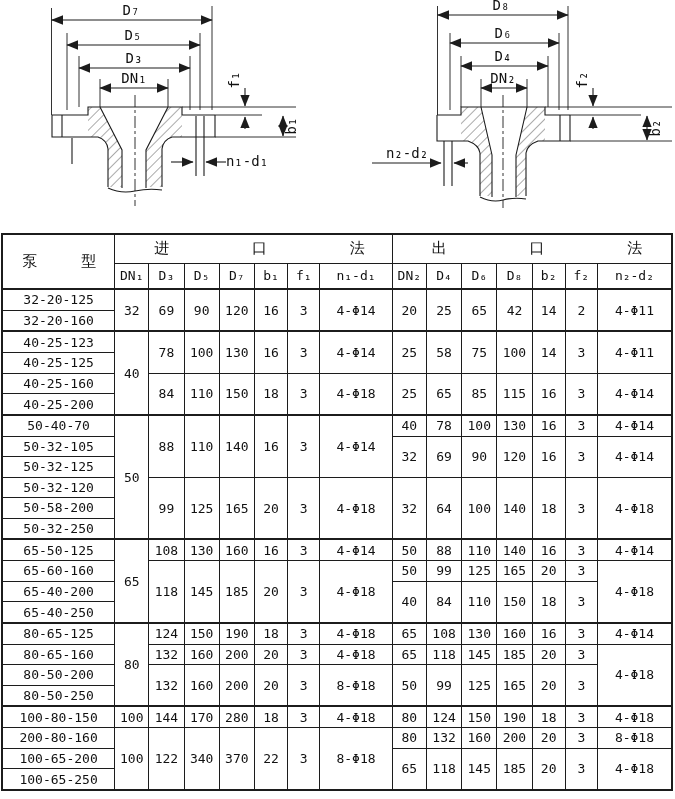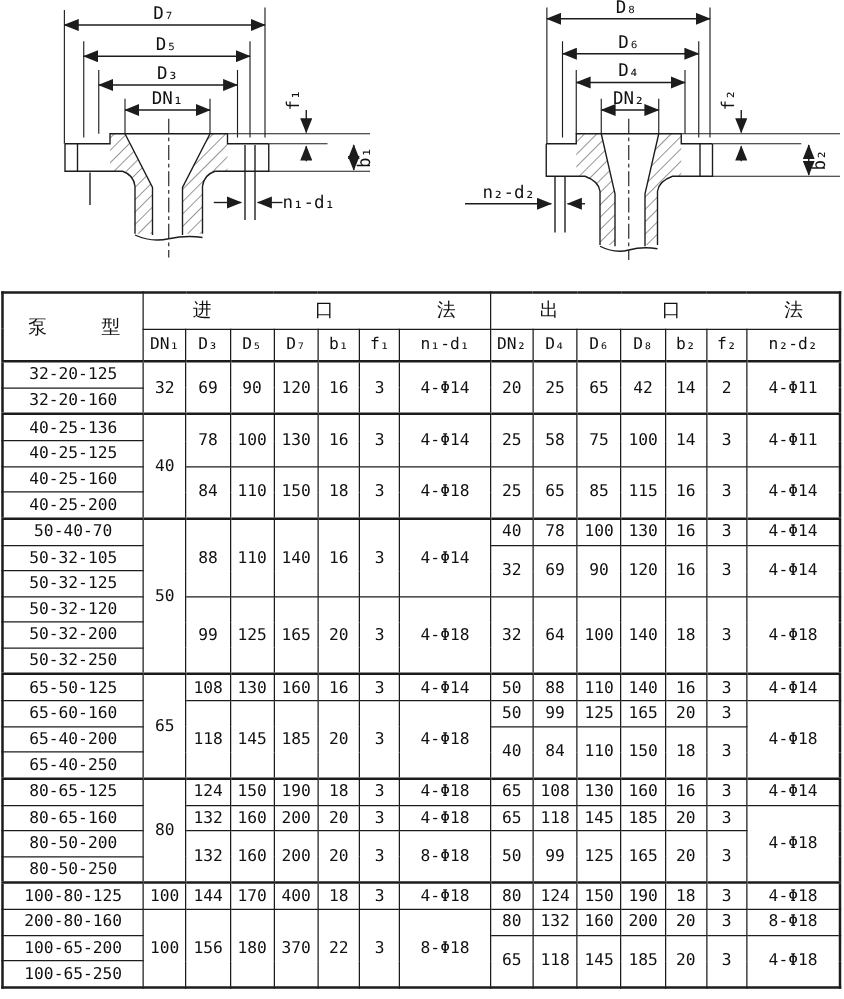--- a/index.html
+++ b/index.html
@@ -158,21 +158,21 @@
       <td rowspan="2">65</td>
       <td rowspan="2">42</td>
       <td rowspan="2">14</td>
       <td rowspan="2">2</td>
       <td rowspan="2">4-Φ11</td>
     </tr>
     <tr>
       <td>32-20-160</td>
     </tr>
     <tr class="g">
-      <td>40-25-136</td>
+      <td>40-25-123</td>
       <td rowspan="4">40</td>
       <td rowspan="2">78</td>
       <td rowspan="2">100</td>
       <td rowspan="2">130</td>
       <td rowspan="2">16</td>
       <td rowspan="2">3</td>
       <td rowspan="2">4-Φ14</td>
       <td rowspan="2">25</td>
       <td rowspan="2">58</td>
       <td rowspan="2">75</td>
@@ -243,21 +243,21 @@
       <td rowspan="3">4-Φ18</td>
       <td rowspan="3">32</td>
       <td rowspan="3">64</td>
       <td rowspan="3">100</td>
       <td rowspan="3">140</td>
       <td rowspan="3">18</td>
       <td rowspan="3">3</td>
       <td rowspan="3">4-Φ18</td>
     </tr>
     <tr>
-      <td>50-32-200</td>
+      <td>50-58-200</td>
     </tr>
     <tr>
       <td>50-32-250</td>
     </tr>
     <tr class="g">
       <td>65-50-125</td>
       <td rowspan="4">65</td>
       <td>108</td>
       <td>130</td>
       <td>160</td>
@@ -345,41 +345,41 @@
       <td rowspan="2">99</td>
       <td rowspan="2">125</td>
       <td rowspan="2">165</td>
       <td rowspan="2">20</td>
       <td rowspan="2">3</td>
     </tr>
     <tr>
       <td>80-50-250</td>
     </tr>
     <tr class="g">
-      <td>100-80-125</td>
+      <td>100-80-150</td>
       <td>100</td>
       <td>144</td>
       <td>170</td>
-      <td>400</td>
+      <td>280</td>
       <td>18</td>
       <td>3</td>
       <td>4-Φ18</td>
       <td>80</td>
       <td>124</td>
       <td>150</td>
       <td>190</td>
       <td>18</td>
       <td>3</td>
       <td>4-Φ18</td>
     </tr>
     <tr>
       <td>200-80-160</td>
       <td rowspan="3">100</td>
-      <td rowspan="3">156</td>
-      <td rowspan="3">180</td>
+      <td rowspan="3">122</td>
+      <td rowspan="3">340</td>
       <td rowspan="3">370</td>
       <td rowspan="3">22</td>
       <td rowspan="3">3</td>
       <td rowspan="3">8-Φ18</td>
       <td>80</td>
       <td>132</td>
       <td>160</td>
       <td>200</td>
       <td>20</td>
       <td>3</td>

